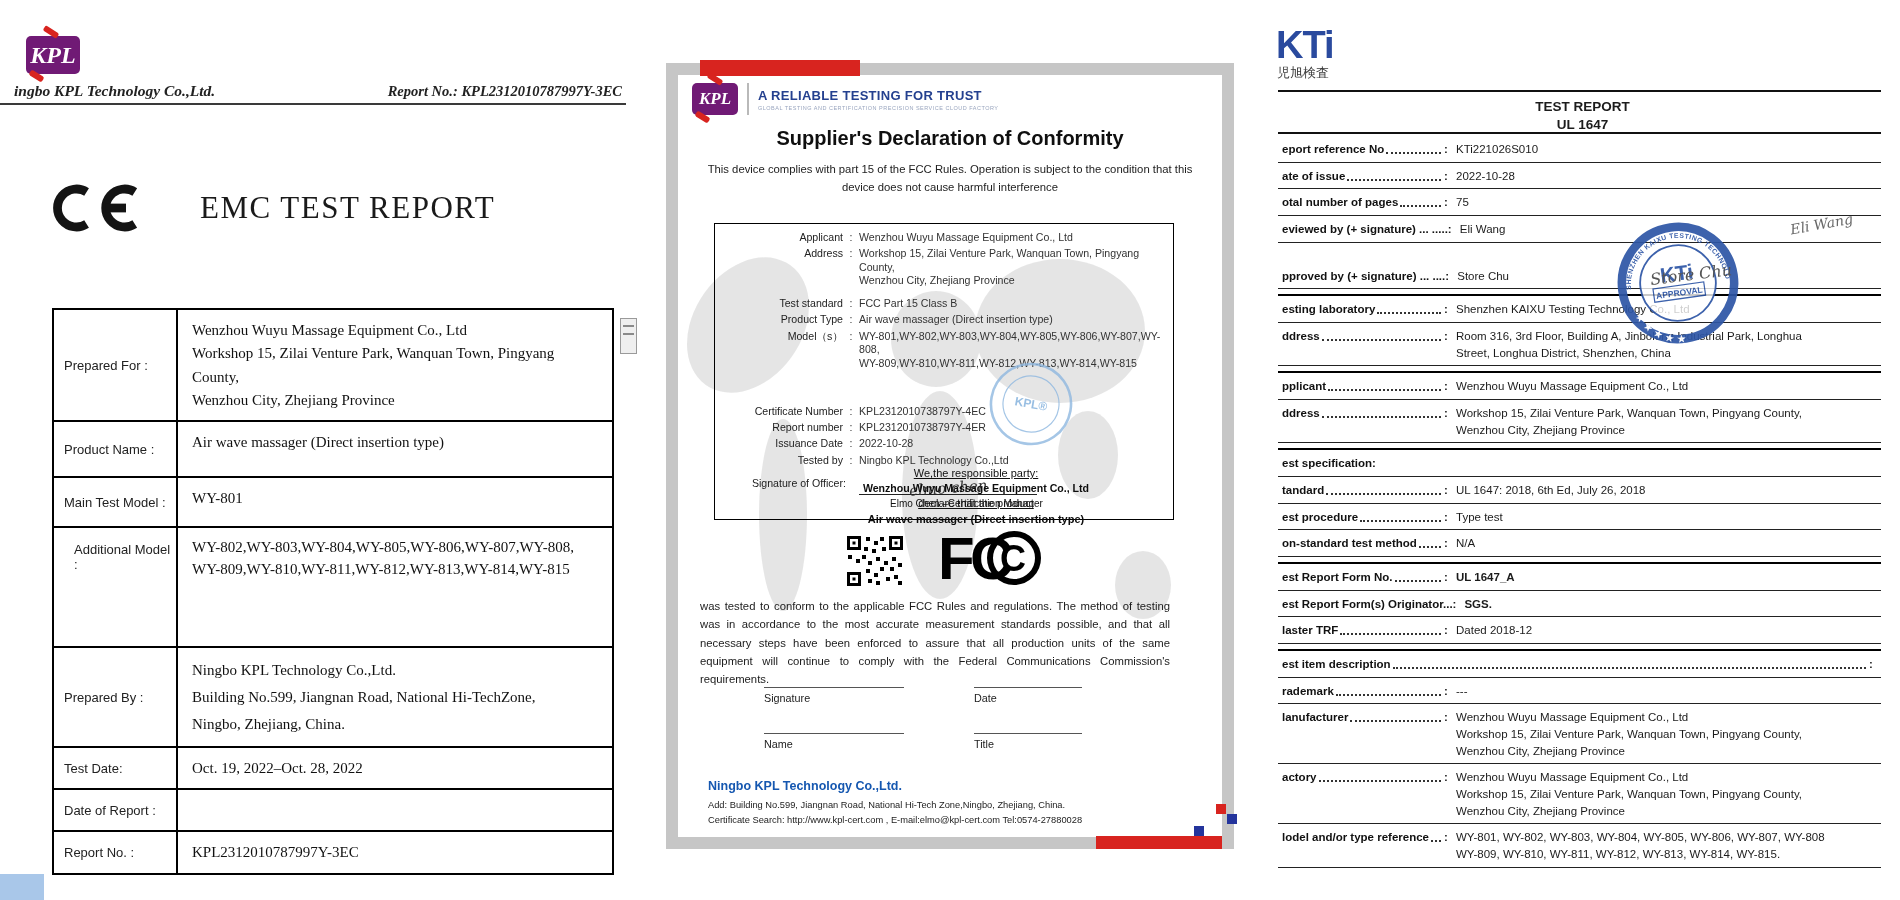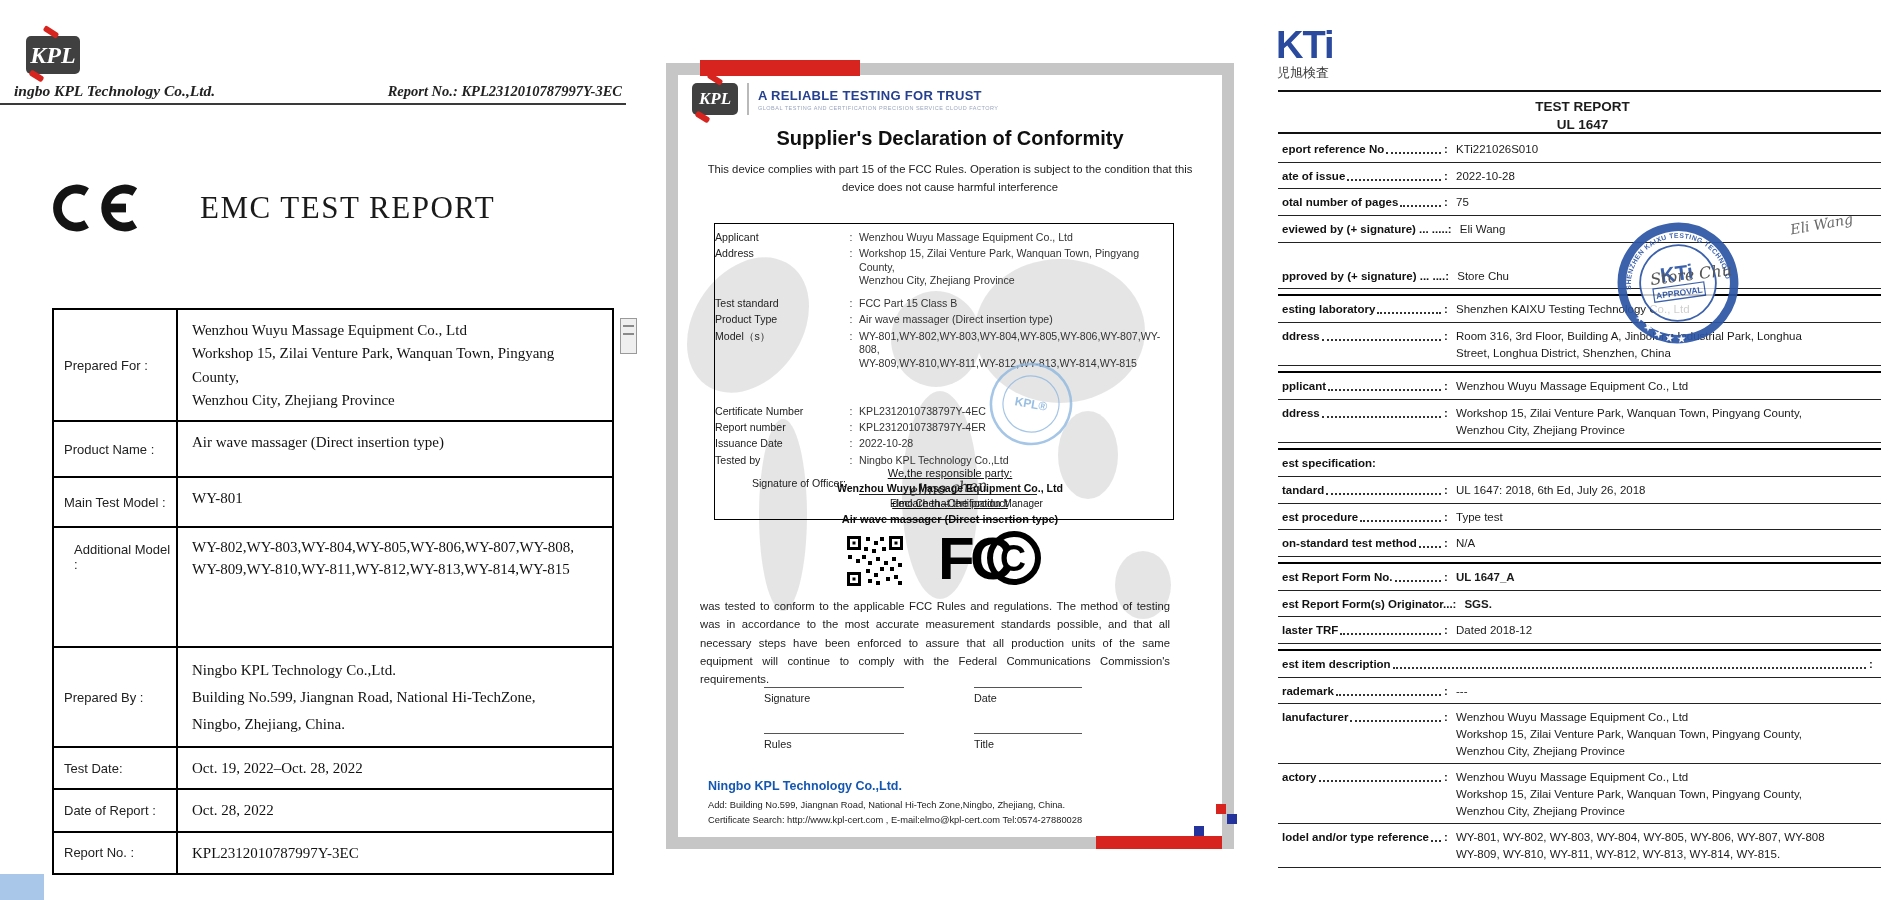--- a/index.html
+++ b/index.html
@@ -2,21 +2,21 @@
 <html><head>
 <meta charset="utf-8">
 <style>
   html,body{margin:0;padding:0;background:#fff;}
   body{font-family:"Liberation Sans",sans-serif;color:#1c1c1c;}
   .stage{position:relative;width:1900px;height:900px;background:#ffffff;overflow:hidden;}
   .abs{position:absolute;}
   .serif{font-family:"Liberation Serif",serif;}
 
   
-  .kpl-logo{position:relative;background:#404040;border-radius:5px;color:#fff;
+  .kpl-logo{position:relative;background:#701a75;border-radius:5px;color:#fff;
     font-style:italic;font-weight:bold;display:flex;align-items:center;justify-content:center;}
   .kpl-logo .fl1{position:absolute;left:32%;top:-7px;width:16px;height:6px;background:#d8241f;transform:rotate(32deg);border-radius:2px;}
   .kpl-logo .fl2{position:absolute;left:6%;bottom:-5px;width:15px;height:6px;background:#d8241f;transform:rotate(32deg);border-radius:2px;}
 
   
   .ldoc{left:0;top:0;width:660px;height:900px;}
   .l-logo{left:26px;top:36px;width:54px;height:38px;font-size:24px;}
   .l-company{left:14px;top:82px;font-style:italic;font-weight:600;font-size:15.5px;color:#222;}
   .l-reportno{left:372px;top:83px;width:250px;text-align:right;font-style:italic;font-weight:600;font-size:14.5px;color:#222;}
   .l-rule{left:0;top:103px;width:626px;height:2px;background:#3a3a3a;}
@@ -51,31 +51,31 @@
   .mheader{left:14px;top:8px;display:flex;align-items:center;gap:9px;}
   .m-logo{width:46px;height:32px;font-size:17px;}
   .m-div{width:2px;height:32px;background:#b9b9b9;}
   .tag-main{font-size:13px;font-weight:bold;color:#24408f;letter-spacing:.3px;}
   .tag-sub{font-size:5.5px;color:#9aa6bf;letter-spacing:.5px;margin-top:2px;}
   .mtitle{left:0;top:52px;width:100%;text-align:center;font-size:20px;font-weight:bold;color:#0f0f0f;}
   .mintro{left:0;top:86px;width:100%;text-align:center;font-size:11.3px;line-height:1.55;color:#222;}
   .sbox{left:36px;top:148px;width:458px;border:1.5px solid #000;padding:4px 0 10px 0;}
   .sbox-h{text-align:center;font-family:"Liberation Serif",serif;font-weight:bold;font-size:12px;margin-bottom:4px;}
   .srow{display:grid;grid-template-columns:128px 16px 1fr;margin:2.5px 8px 2.5px 0;font-size:10.6px;line-height:1.3;}
-  .srow .sl{color:#222;}
+  .srow .sl{text-align:right;color:#222;}
   .srow .sc{text-align:center;color:#333;}
   .srow .sv{white-space:pre-line;color:#333;}
   .srow.gapS{margin-bottom:9px;}
   .srow.gapL{margin-bottom:34px;}
   .sigrow{display:grid;grid-template-columns:128px 16px 1fr;margin:10px 8px 0 0;font-size:10.6px;}
   .sigline{display:inline-block;width:178px;border-bottom:1.2px solid #222;text-align:center;height:17px;}
   .sigscript{display:inline-block;font-family:"DejaVu Serif",serif;font-style:italic;font-size:15px;color:#333;transform:rotate(-4deg) translateY(2px);}
   .sigcap{width:215px;text-align:center;font-size:10px;margin-top:3px;color:#111;}
   .mseal{left:310px;top:286px;opacity:.8;transform:rotate(10deg);}
-  .resp{left:0;top:390px;width:100%;text-align:center;}
+  .resp{left:0;top:390px;width:100%;text-align:center;padding-left:26px;}
   .resp .u{font-size:11px;text-decoration:underline;margin:2px 0;color:#111;}
   .resp .b{font-size:10.6px;font-weight:bold;margin:3px 0;color:#0d0d0d;}
   .resp .b2{font-size:11px;font-weight:bold;margin:4px 0 0 0;color:#0d0d0d;}
   .m-qr{left:168px;top:460px;}
   .m-fcc{left:260px;top:452px;}
   .mpara{left:22px;top:522px;width:470px;font-size:11.3px;line-height:1.62;text-align:justify;color:#1b1b1b;}
   .sline{border-top:1.3px solid #555;height:1px;}
   .slabel{font-size:10.8px;color:#222;margin-top:3px;}
   .mfooter-co{left:30px;top:704px;font-size:12.5px;font-weight:bold;color:#1557b0;}
   .mfooter-ad{left:30px;top:725px;font-size:9.3px;color:#222;}
@@ -161,21 +161,20 @@
 Ningbo, Zhejiang, China.</div>
         </div>
 
         <div class="lrow">
           <div class="llabel">Test Date:</div>
           <div class="lvalue serif">Oct. 19, 2022–Oct. 28, 2022</div>
         </div>
 
         <div class="lrow">
           <div class="llabel">Date of Report :</div>
-          <div class="lvalue serif">Oct. 28, 2022</div>
         </div>
 
         <div class="lrow">
           <div class="llabel">Report No. :</div>
           <div class="lvalue serif">KPL2312010787997Y-3EC</div>
         </div>
       </div>
 
     <div class="abs l-widget">
         <i></i>
@@ -360,21 +359,21 @@
     <div class="abs" style="left:86px;top:612px;width:140px;">
       <div class="sline"></div>
       <div class="slabel">Signature</div>
     </div>
     <div class="abs" style="left:296px;top:612px;width:108px;">
       <div class="sline"></div>
       <div class="slabel">Date</div>
     </div>
     <div class="abs" style="left:86px;top:658px;width:140px;">
       <div class="sline"></div>
-      <div class="slabel">Rules</div>
+      <div class="slabel">Name</div>
     </div>
     <div class="abs" style="left:296px;top:658px;width:108px;">
       <div class="sline"></div>
       <div class="slabel">Title</div>
     </div>
 
     <div class="abs mfooter-co">Ningbo KPL Technology Co.,Ltd.</div>
     <div class="abs mfooter-ad">Add: Building No.599, Jiangnan Road, National Hi-Tech Zone,Ningbo, Zhejiang, China.</div>
     <div class="abs mfooter-se">Certificate Search:  http://www.kpl-cert.com , E-mail:elmo@kpl-cert.com Tel:0574-27880028</div>
   </div>

